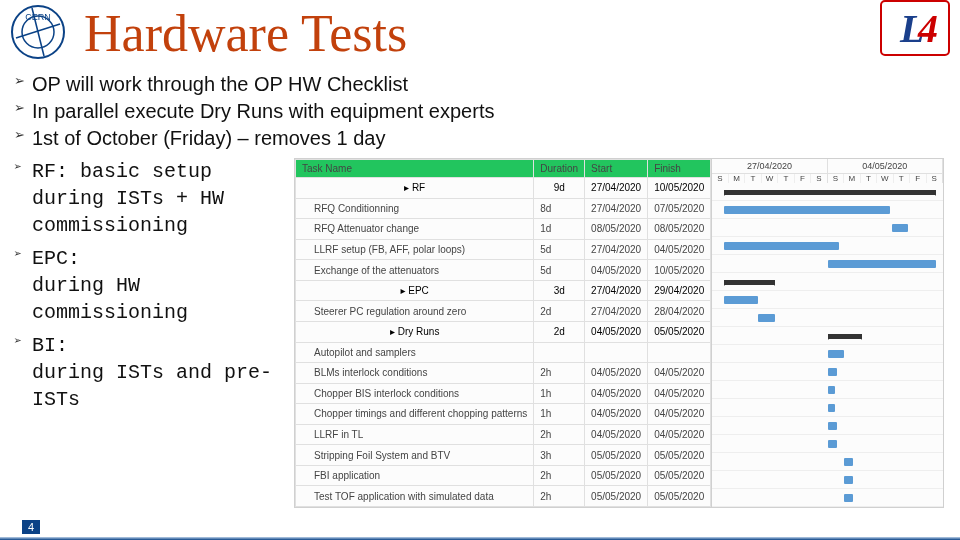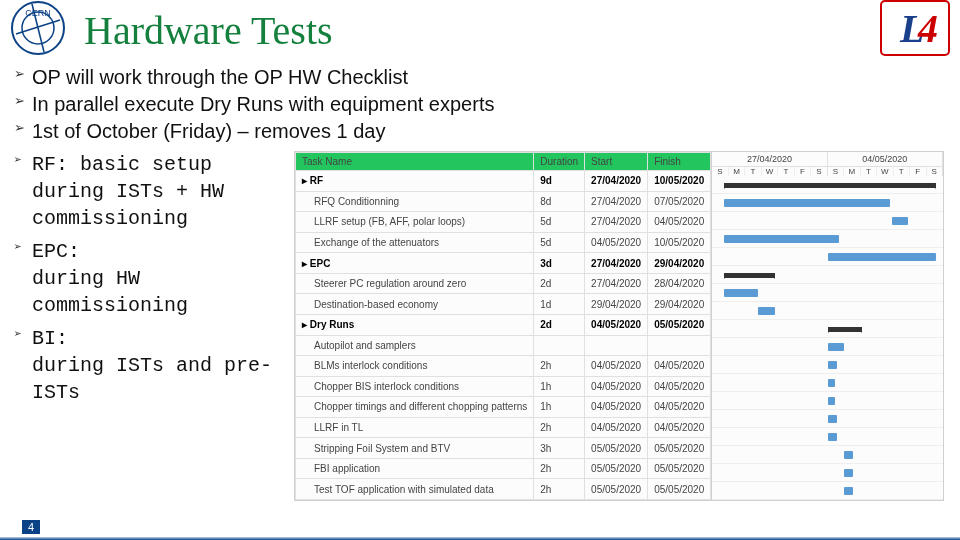--- a/index.html
+++ b/index.html
@@ -1,32 +1,32 @@
 <!DOCTYPE html>
 <html><head>
 <meta charset="utf-8">
 <style>
   * { box-sizing: border-box; margin: 0; padding: 0; }
   html, body { width: 960px; height: 540px; font-family: "Segoe UI", Tahoma, sans-serif; background: #fff; color: #333; overflow: hidden; }
   .slide { position: relative; width: 960px; height: 540px; }
   .header { display: flex; align-items: flex-start; justify-content: space-between; padding: 0 10px; }
   .header-left { display: flex; align-items: center; gap: 18px; }
-  .title { color: #15803d; font-size: 40px; font-family: Georgia, "Times New Roman", serif; font-weight: 400; padding-top: 4px; }
+  .title { color: #c2410c; font-size: 52px; font-family: Georgia, "Times New Roman", serif; font-weight: 400; padding-top: 4px; }
   .bullets-top { padding: 8px 10px 0 14px; }
   .bullets-top li, .bullets-left li { list-style: none; position: relative; padding-left: 18px; font-size: 20px; color: #111; line-height: 1.35; }
   .bullets-top li::before, .bullets-left li::before { content: "➢"; position: absolute; left: 0; top: 0; color: #333; font-size: 13px; line-height: 1.6; }
   .content-row { display: flex; padding: 6px 6px 0 14px; gap: 6px; align-items: flex-start; }
   .bullets-left { width: 274px; flex: none; font-family: Liberation Mono, monospace; }
   .bullets-left li { margin-bottom: 6px; }
   .gantt-wrap { flex: none; border: 1px solid #d0d0d0; background: #fcfcfc; width: 650px; }
   .gantt-inner { display: flex; }
   .gantt-table { border-collapse: collapse; font-size: 10px; color: #444; flex: none; }
   .gantt-table th, .gantt-table td { border: 1px solid #e0e0e0; padding: 2px 6px; white-space: nowrap; height: 18px; }
   .gantt-table th { background: #22c55e; font-weight: 500; text-align: left; }
-  .gantt-table .bold td { font-weight: 700; color: #000; }
+  .gantt-table .bold td { font-weight: 400; color: #000; text-align: center; }
   .gantt-table .indent { padding-left: 18px; }
   .gantt-chart-col { flex: 1; border-left: 1px solid #d0d0d0; position: relative; }
   .gc-head { display: flex; font-size: 9px; color: #444; }
   .gc-week { flex: 1; border-right: 1px solid #e0e0e0; }
   .gc-week .date { text-align: center; border-bottom: 1px solid #e0e0e0; padding: 2px 0; }
   .gc-days { display: flex; }
   .gc-days span { flex: 1; text-align: center; border-right: 1px solid #eee; font-size: 8px; }
   .gc-days span:last-child { border-right: none; }
   .gc-rows { position: relative; }
   .gc-row { height: 18px; border-bottom: 1px solid #eee; position: relative; }
@@ -93,20 +93,26 @@
                 <td>27/04/2020</td>
                 <td>10/05/2020</td>
               </tr>
               <tr>
                 <td class="indent">RFQ Conditionning</td>
                 <td>8d</td>
                 <td>27/04/2020</td>
                 <td>07/05/2020</td>
               </tr>
               <tr>
+                <td class="indent">RFQ Attenuator change</td>
+                <td>1d</td>
+                <td>08/05/2020</td>
+                <td>08/05/2020</td>
+              </tr>
+              <tr>
                 <td class="indent">LLRF setup (FB, AFF, polar loops)</td>
                 <td>5d</td>
                 <td>27/04/2020</td>
                 <td>04/05/2020</td>
               </tr>
               <tr>
                 <td class="indent">Exchange of the attenuators</td>
                 <td>5d</td>
                 <td>04/05/2020</td>
                 <td>10/05/2020</td>
@@ -115,26 +121,20 @@
                 <td>▸ EPC</td>
                 <td>3d</td>
                 <td>27/04/2020</td>
                 <td>29/04/2020</td>
               </tr>
               <tr>
                 <td class="indent">Steerer PC regulation around zero</td>
                 <td>2d</td>
                 <td>27/04/2020</td>
                 <td>28/04/2020</td>
-              </tr>
-              <tr>
-                <td class="indent">Destination-based economy</td>
-                <td>1d</td>
-                <td>29/04/2020</td>
-                <td>29/04/2020</td>
               </tr>
               <tr class="bold">
                 <td>▸ Dry Runs</td>
                 <td>2d</td>
                 <td>04/05/2020</td>
                 <td>05/05/2020</td>
               </tr>
               <tr>
                 <td class="indent">Autopilot and samplers</td>
                 <td></td>

